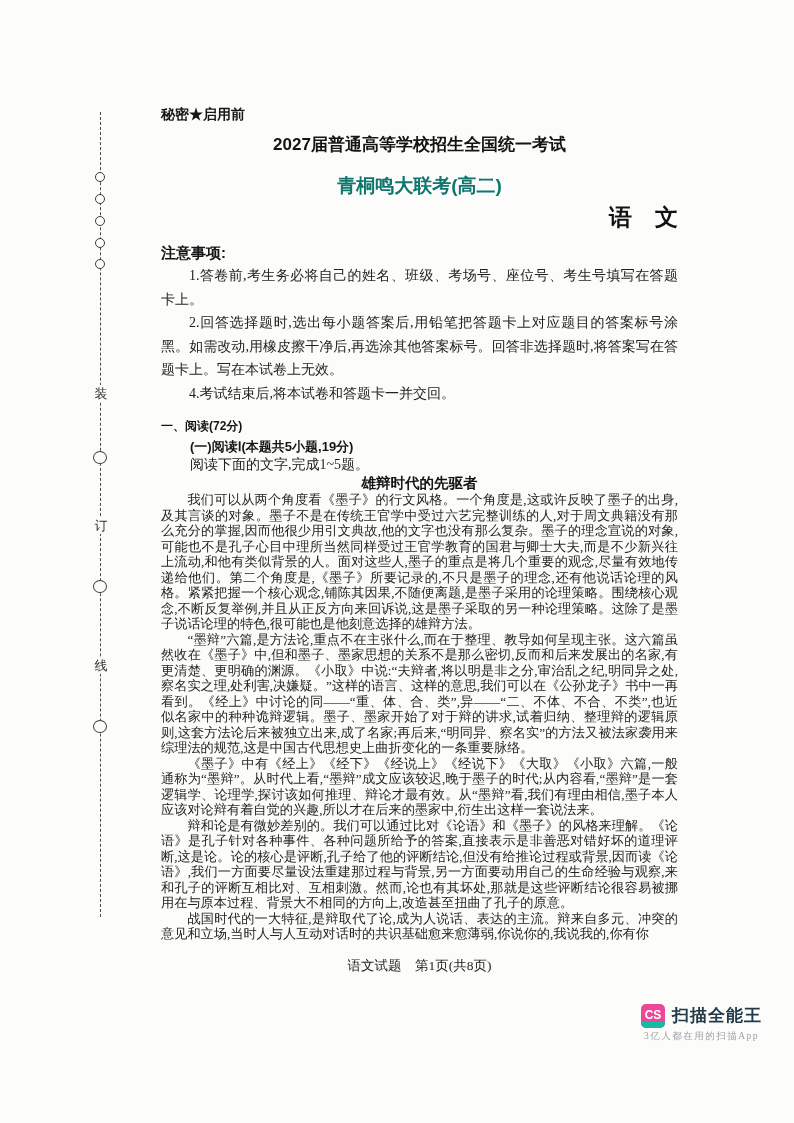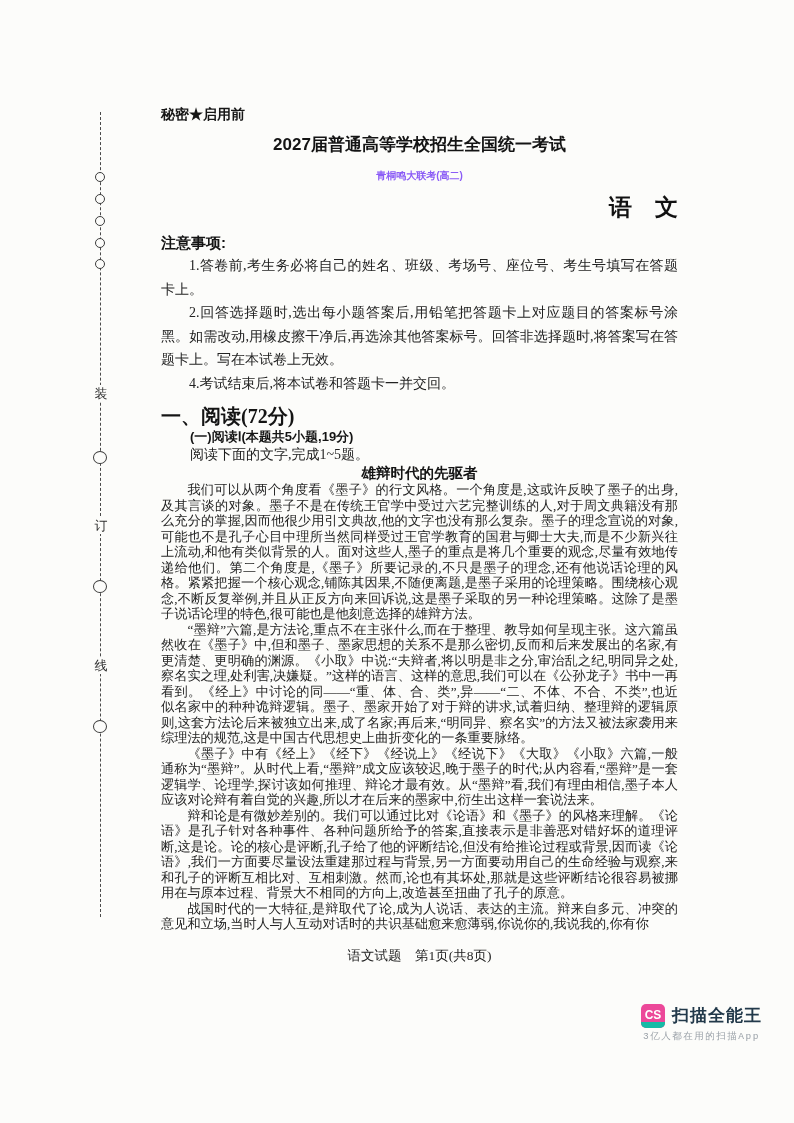--- a/index.html
+++ b/index.html
@@ -55,25 +55,25 @@
     color: #161616;
   }
   .title1 {
     margin-top: 13px;
     text-align: center;
     font-family: "Liberation Sans", sans-serif;
     font-weight: bold; font-size: 17px; line-height: 20px;
     color: #141414;
   }
   .title2 {
-    margin-top: 11px;
-    text-align: center;
-    font-family: "Liberation Sans", sans-serif;
-    font-weight: bold; font-size: 10px; line-height: 19px;
-    color: #8b5cf6;
+    margin-top: 21px;
+    text-align: center;
+    font-family: "Liberation Sans", sans-serif;
+    font-weight: bold; font-size: 19px; line-height: 19px;
+    color: #0f766e;
   }
   .subject {
     margin-top: 7px;
     text-align: right;
     font-family: "Liberation Sans", sans-serif;
     font-weight: bold; font-size: 23px; line-height: 30px;
     color: #111;
   }
   .notice-h {
     margin-top: 10px;
@@ -84,22 +84,22 @@
   .notice {
     margin: 0;
     font-size: 14px; line-height: 23.5px;
     text-indent: 2em;
     text-align: justify;
     text-justify: inter-ideograph;
     color: #222;
   }
   .sec-h {
     margin-top: 11px;
-    font-family: Liberation Serif, serif;
-    font-weight: bold; font-size: 20px; line-height: 21px;
+    font-family: Liberation Sans, sans-serif;
+    font-weight: bold; font-size: 12px; line-height: 21px;
     color: #141414;
   }
   .sec-sub {
     padding-left: 29px;
     font-family: "Liberation Sans", sans-serif;
     font-weight: bold; font-size: 13px; line-height: 19px;
     color: #141414;
   }
   .sec-ins {
     padding-left: 29px;
@@ -154,21 +154,21 @@
     height: 6px; background: #16bba6;
   }
   .wm-name {
     font-family: "Liberation Sans", sans-serif;
     font-weight: bold; font-size: 17px; line-height: 24px;
     color: #22394a;
     letter-spacing: 1px;
   }
   .wm-tag {
     margin-top: 3px;
-    font-family: Liberation Mono, monospace;
+    font-family: Liberation Serif, serif;
     font-size: 9.5px; line-height: 11px;
     color: #9aa1a8;
     letter-spacing: 1.5px;
     text-align: center;
   }
 </style>
 </head>
 <body>
 
 <div class="page">

